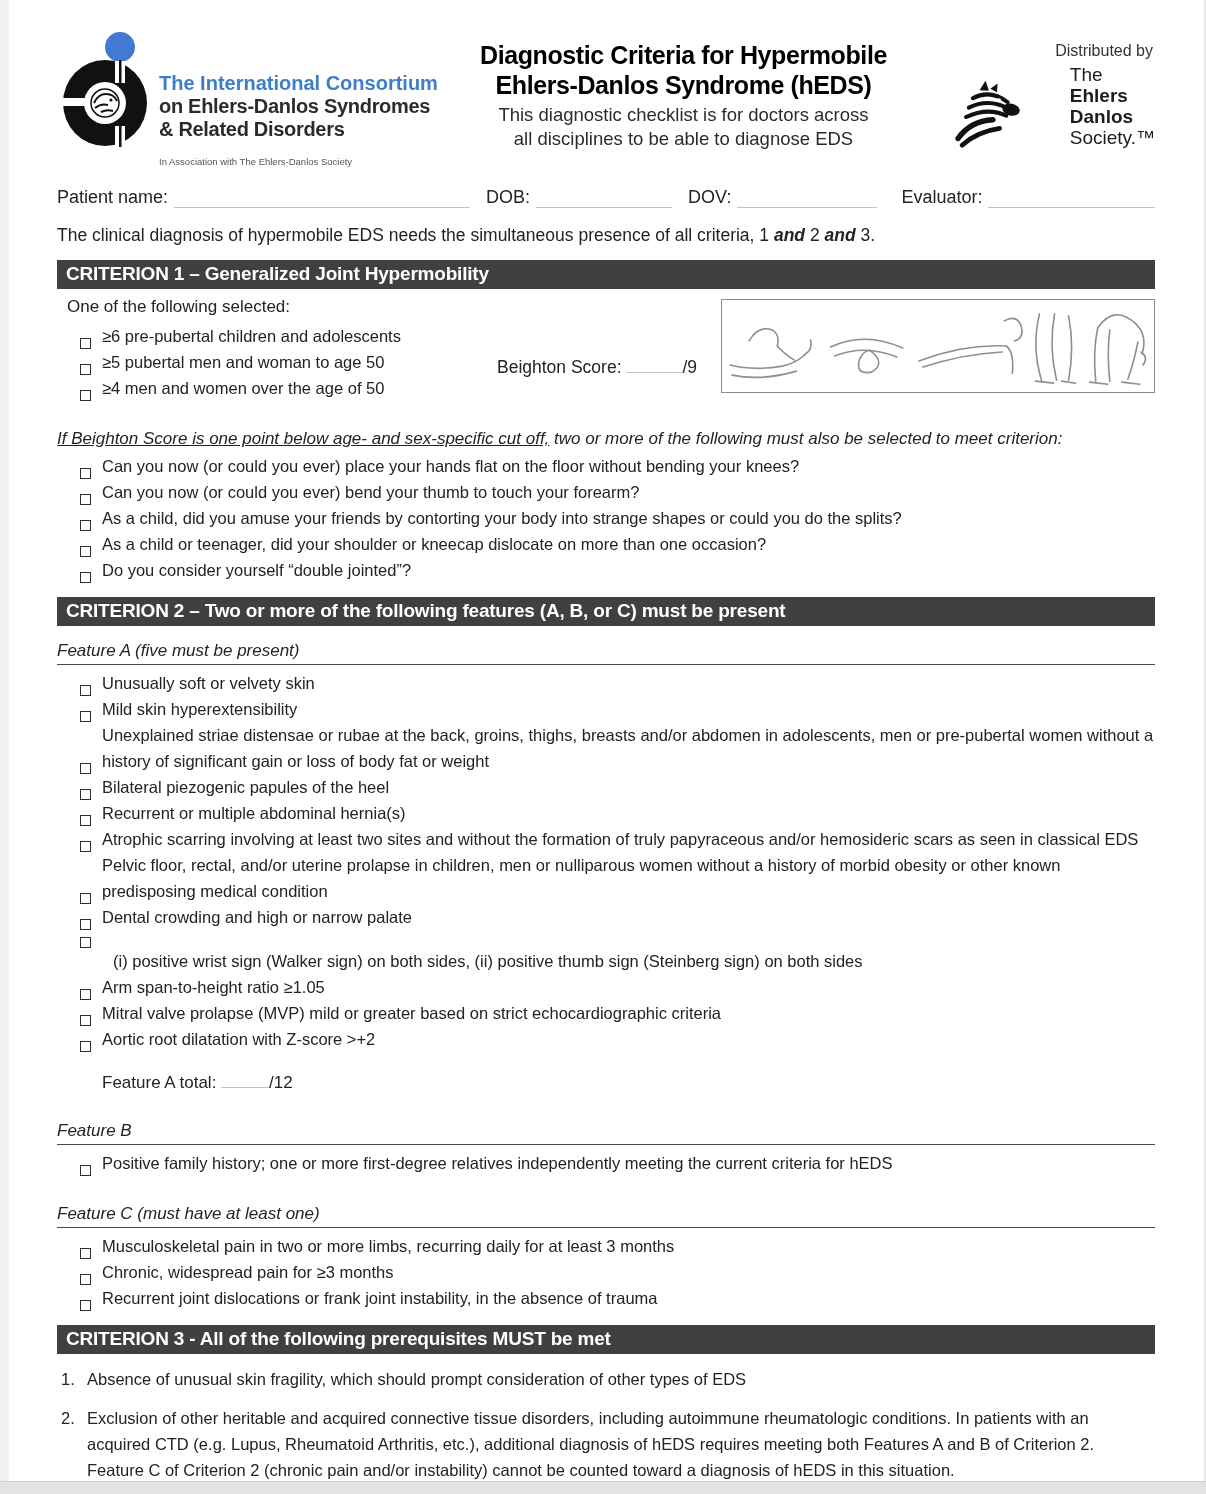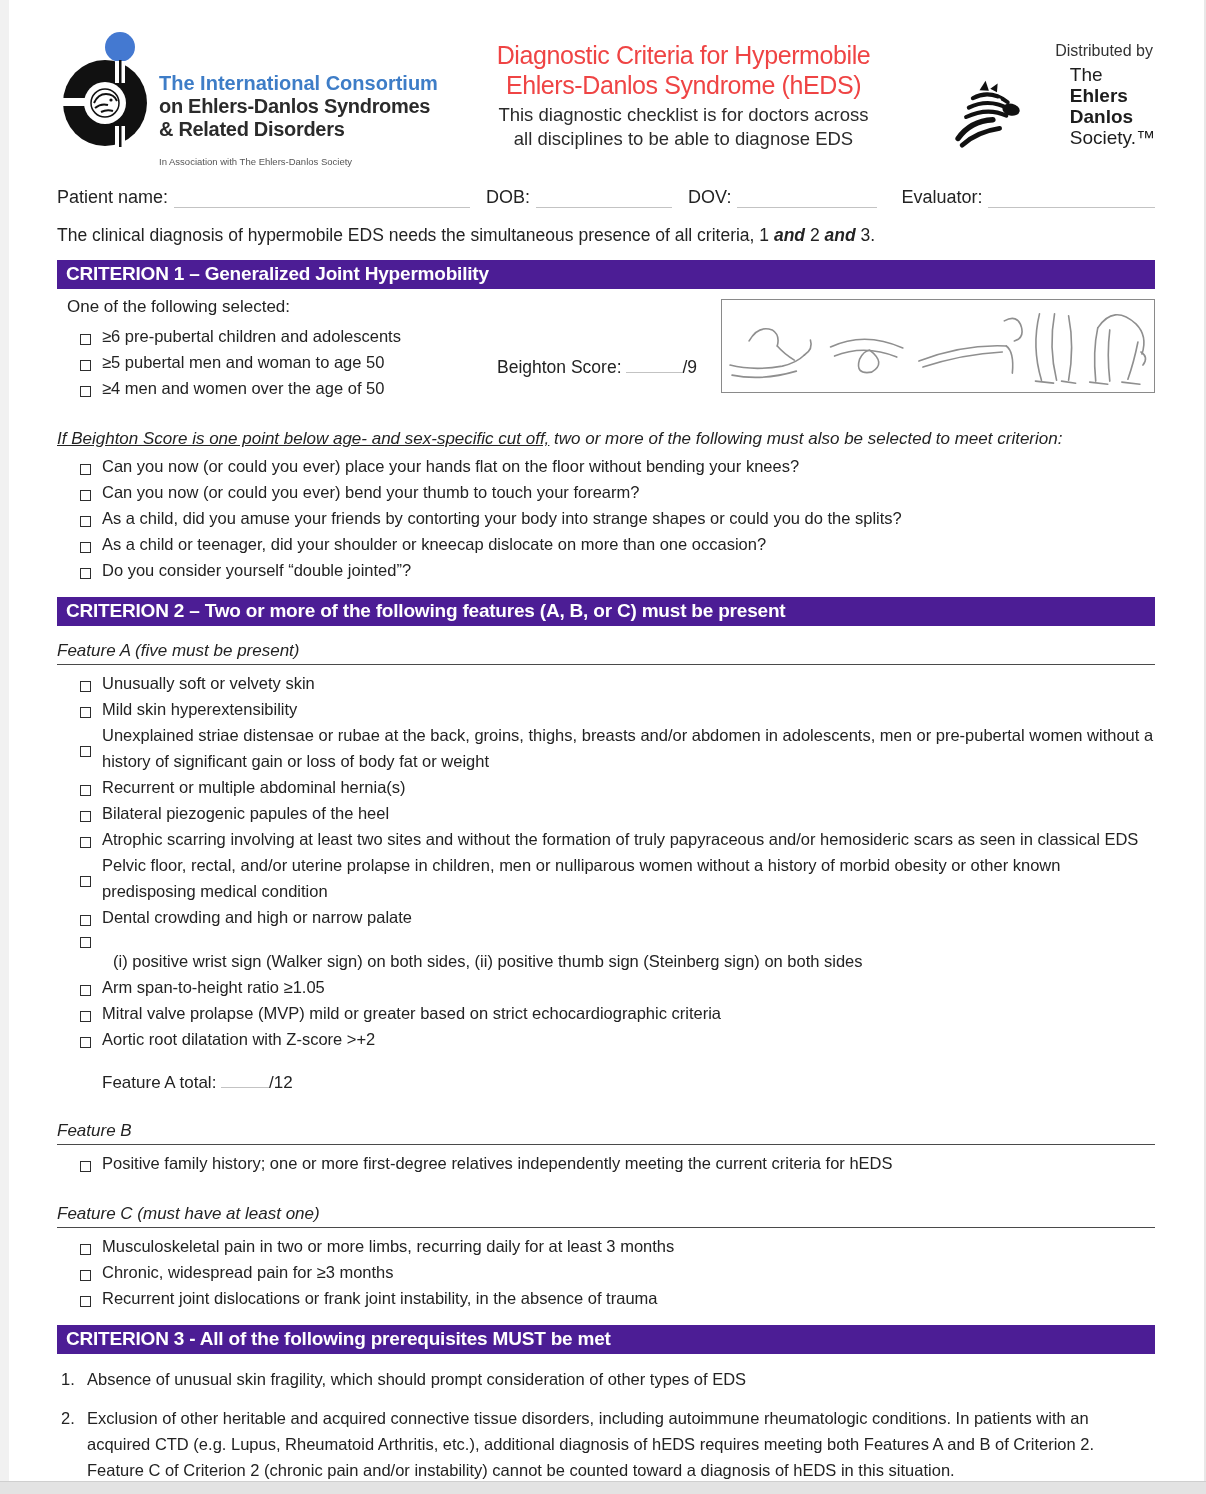--- a/index.html
+++ b/index.html
@@ -20,21 +20,21 @@
   
   .header { display:flex; margin-top:28px; height:140px; }
   .consortium { display:flex; width:360px; flex-shrink:0; }
   .consortium-mark { width:96px; height:118px; margin-top:2px; flex-shrink:0; }
   .consortium-text { margin-left:6px; margin-top:44px; line-height:23px; white-space:nowrap; }
   .consortium-text .l1 { color:#3e7dc7; font-size:20px; font-weight:600; }
   .consortium-text .l2, .consortium-text .l3 { color:#2b2b2b; font-size:20px; font-weight:700; letter-spacing:-0.3px; }
   .consortium-text .l4 { color:#555; font-size:9.5px; margin-top:9px; }
 
   .title-block { flex:1; text-align:center; margin-top:12px; }
-  .title-block .t1, .title-block .t2 { font-size:25px; font-weight:400; letter-spacing:-0.4px; color:#ef4444; line-height:30px; }
+  .title-block .t1, .title-block .t2 { font-size:25px; font-weight:700; letter-spacing:-0.4px; color:#000000; line-height:30px; }
   .title-block .s1, .title-block .s2 { font-size:18.5px; color:#2b2b2b; line-height:24px; }
   .title-block .s1 { margin-top:3px; }
 
   .distributor { width:205px; flex-shrink:0; padding-top:14px; }
   .dist-label { text-align:right; font-size:16px; color:#333; margin-bottom:4px; padding-right:2px; }
   .dist-row { display:flex; justify-content:flex-end;gap:42px; }
   .eds-zebra { width:92px; height:86px; margin-right:4px; margin-top:6px; }
   .dist-text { line-height:21px; font-size:19px; color:#1d1d1d; white-space:nowrap; }
   .dist-text .b { font-weight:800; }
 
@@ -44,29 +44,29 @@
   .blank { display:inline-block; border-bottom:1.5px solid #c3c3c3; height:20px; }
   .pf-blank1 { width:296px; margin-left:6px; margin-right:16px; }
   .pf-blank2 { width:136px; margin-left:6px; margin-right:16px; }
   .pf-blank3 { width:140px; margin-left:6px; margin-right:24px; }
   .pf-blank4 { flex:1; margin-left:6px; }
 
   .intro { margin-top:17px; font-size:17.5px; }
 
   
   .crit-bar {
-    background:#4c1d95; color:#ffffff; font-weight:800; font-size:19px;
+    background:#404040; color:#ffffff; font-weight:800; font-size:19px;
     padding:3px 9px 4px 9px; letter-spacing:-0.2px; margin-top:14px;
   }
 
   
   .c1-body { position:relative; height:122px; margin-top:8px; }
   .c1-lead { font-size:17px; margin-left:10px; }
   .c1-options { margin-top:6px; }
-  .check-item { display:flex; margin-left:23px; line-height:26px; font-size:16.5px; align-items:center; }
+  .check-item { display:flex; margin-left:23px; line-height:26px; font-size:16.5px; align-items:flex-end; }
   .cb {
     width:11px; height:11px; border:1.5px solid #2e2e2e; flex-shrink:0;
     margin-right:11px; margin-top:7px; background:#fff;
   }
   .beighton { position:absolute; left:440px; top:56px; font-size:17.5px; white-space:nowrap; }
   .beighton .blank { width:56px; }
   .illus-box {
     position:absolute; right:0; top:2px; width:434px; height:94px;
     border:1.5px solid #8a8a8a; background:#fff;
   }
@@ -256,25 +256,25 @@
     <div class="check-item">
         <span class="cb"></span>
         <span>Mild skin hyperextensibility</span>
       </div>
     <div class="check-item">
         <span class="cb"></span>
         <span>Unexplained striae distensae or rubae at the back, groins, thighs, breasts and/or abdomen in adolescents, men or pre-pubertal women without a history of significant gain or loss of body fat or weight</span>
       </div>
     <div class="check-item">
         <span class="cb"></span>
+        <span>Bilateral piezogenic papules of the heel</span>
+      </div>
+    <div class="check-item">
+        <span class="cb"></span>
         <span>Recurrent or multiple abdominal hernia(s)</span>
-      </div>
-    <div class="check-item">
-        <span class="cb"></span>
-        <span>Bilateral piezogenic papules of the heel</span>
       </div>
     <div class="check-item">
         <span class="cb"></span>
         <span>Atrophic scarring involving at least two sites and without the formation of truly papyraceous and/or hemosideric scars as seen in classical EDS</span>
       </div>
     <div class="check-item">
         <span class="cb"></span>
         <span>Pelvic floor, rectal, and/or uterine prolapse in children, men or nulliparous women without a history of morbid obesity or other known predisposing medical condition</span>
       </div>
     <div class="check-item">

